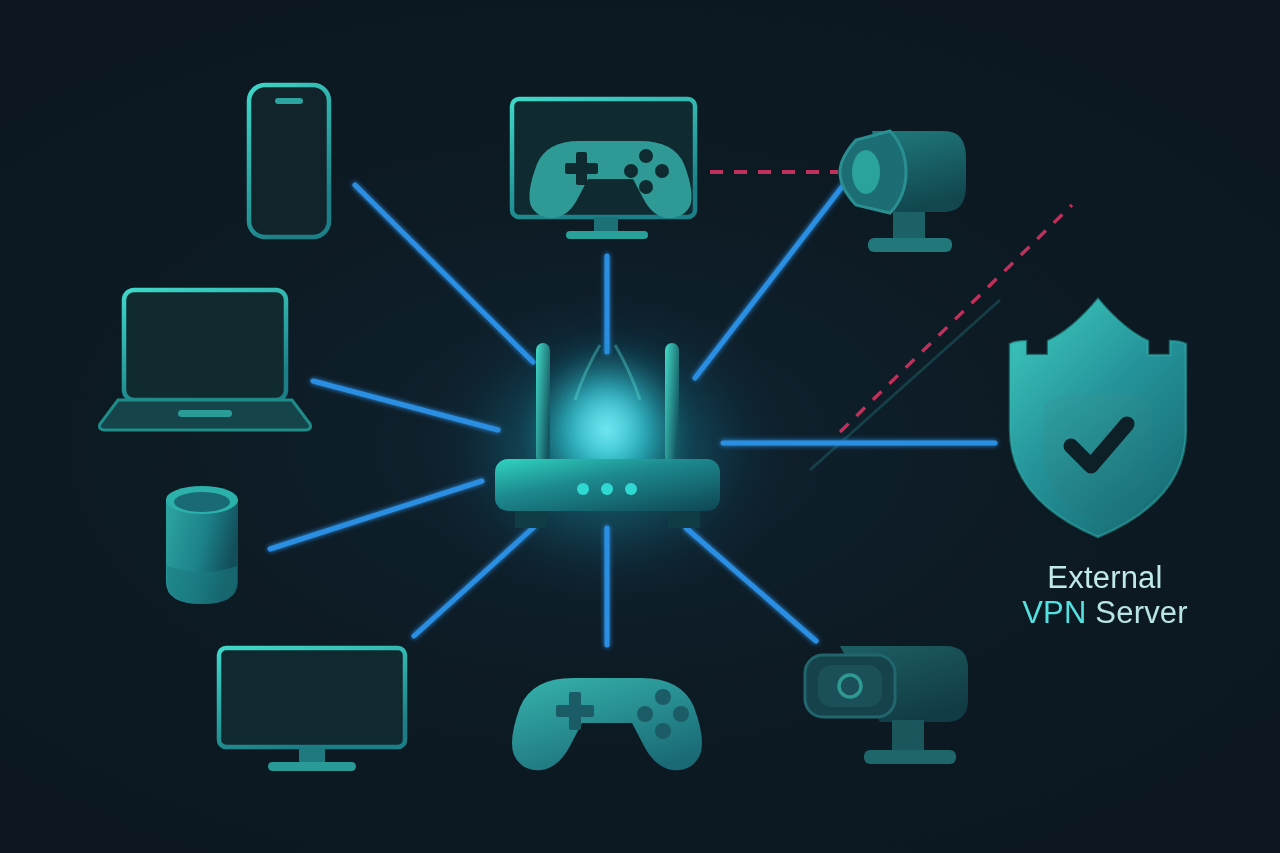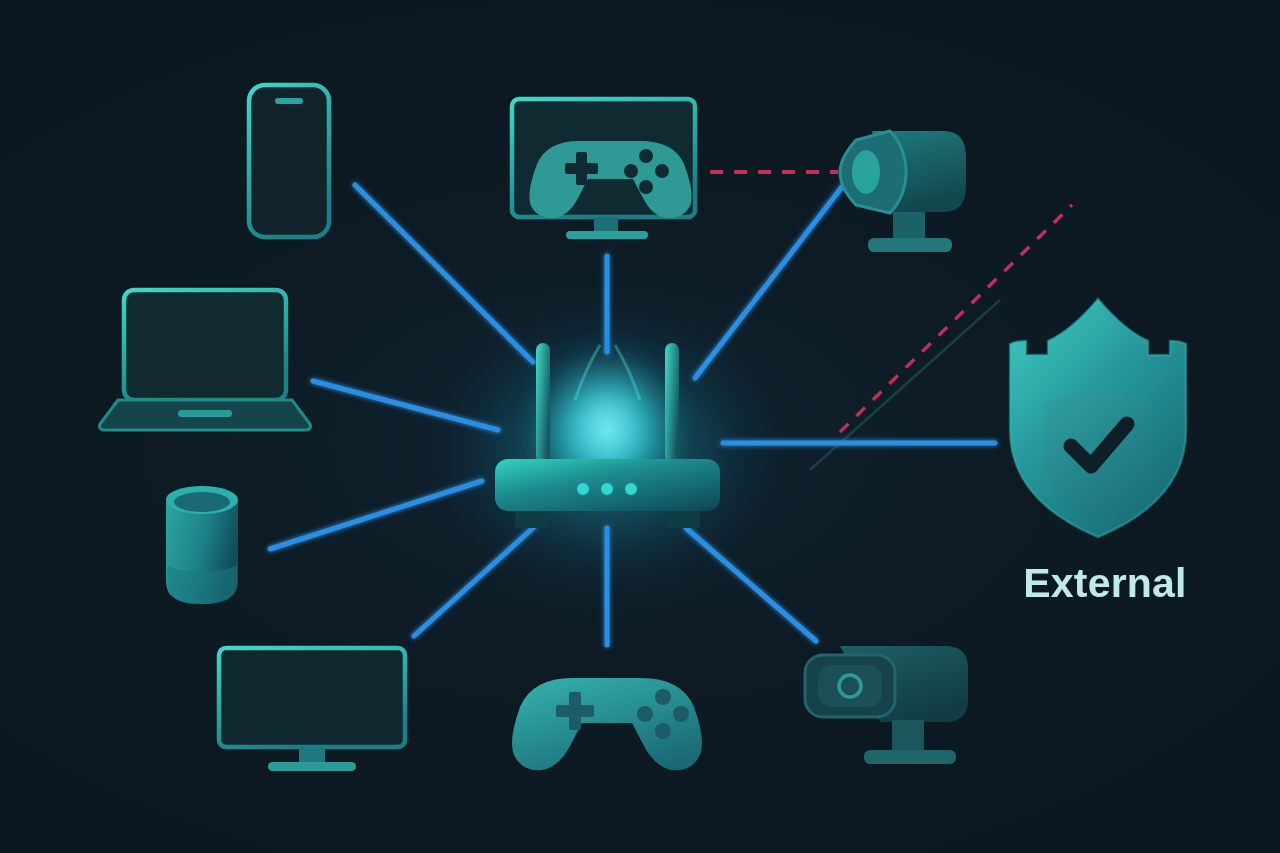--- a/index.html
+++ b/index.html
@@ -29,22 +29,22 @@
     position: absolute;
     left: 1000px;
     top: 560px;
     width: 210px;
     text-align: center;
     line-height: 1.14;
     letter-spacing: 0.2px;
     user-select: none;
   }
   .label-line {
-    font-size: 41px;
-    font-weight: 700;
+    font-size: 31px;
+    font-weight: 400;
     white-space: nowrap;
   }
   .label-ext  { color: #bfe9ea; }
   .label-vpn  { color: #52e0e0; }
   .label-srv  { color: #b9e4e6; }
 </style>
 </head>
 <body>
 
 <div id="stage">
@@ -238,15 +238,18 @@
                Q1072 330 1098 299 Z" fill="url(#gShield)" stroke="#2fb6ae" stroke-width="2.5" stroke-opacity="0.5"></path>
       <path d="M1098 393 Q1139 393 1152 404 L1152 455 Q1152 500 1098 521 Q1044 500 1044 455 L1044 404 Q1057 393 1098 393 Z" fill="url(#gShieldInner)"></path>
       <path d="M1071 446 L1091 466 L1127 424" fill="none" stroke="#0d1f27" stroke-width="15" stroke-linecap="round" stroke-linejoin="round"></path>
     </g>
   </svg>
 
   <div class="label-block">
     <div class="label-line">
       <span class="label-ext">External</span>
     </div>
+    <div class="label-line">
+      <span class="label-vpn">VPN</span><span class="label-srv"> Server</span>
+    </div>
   </div>
 
 </div>
 
 </body></html>

